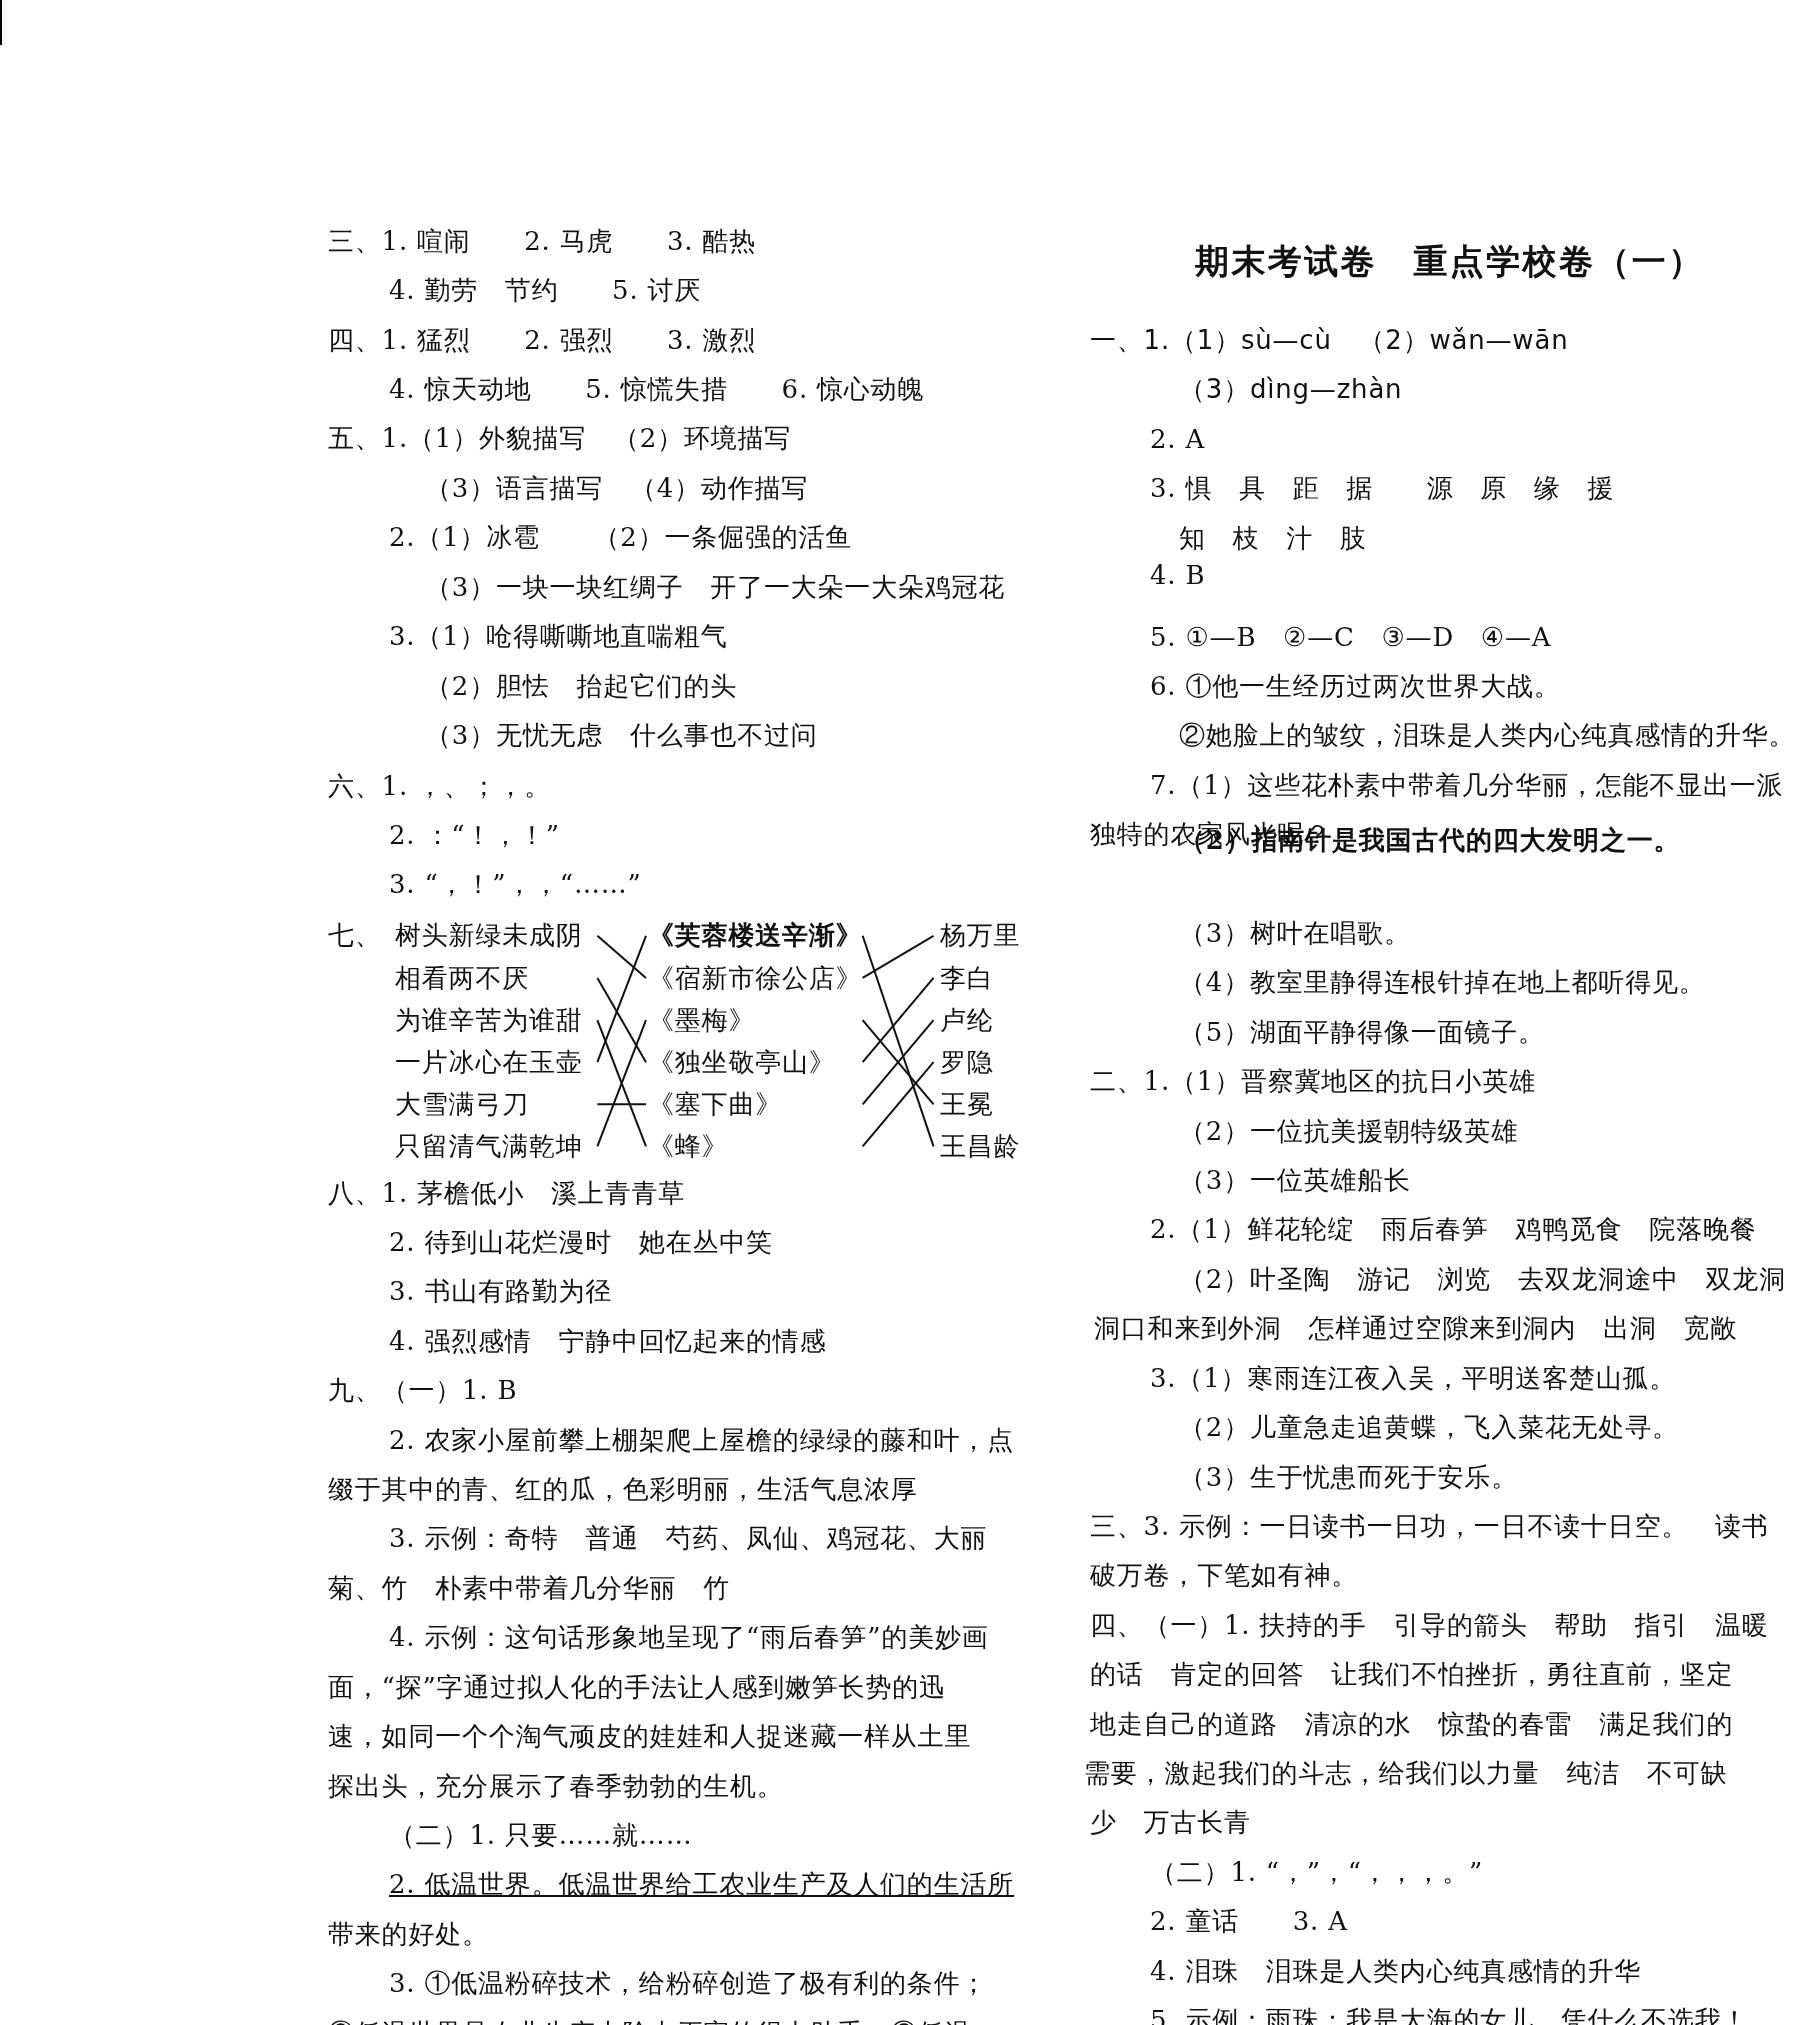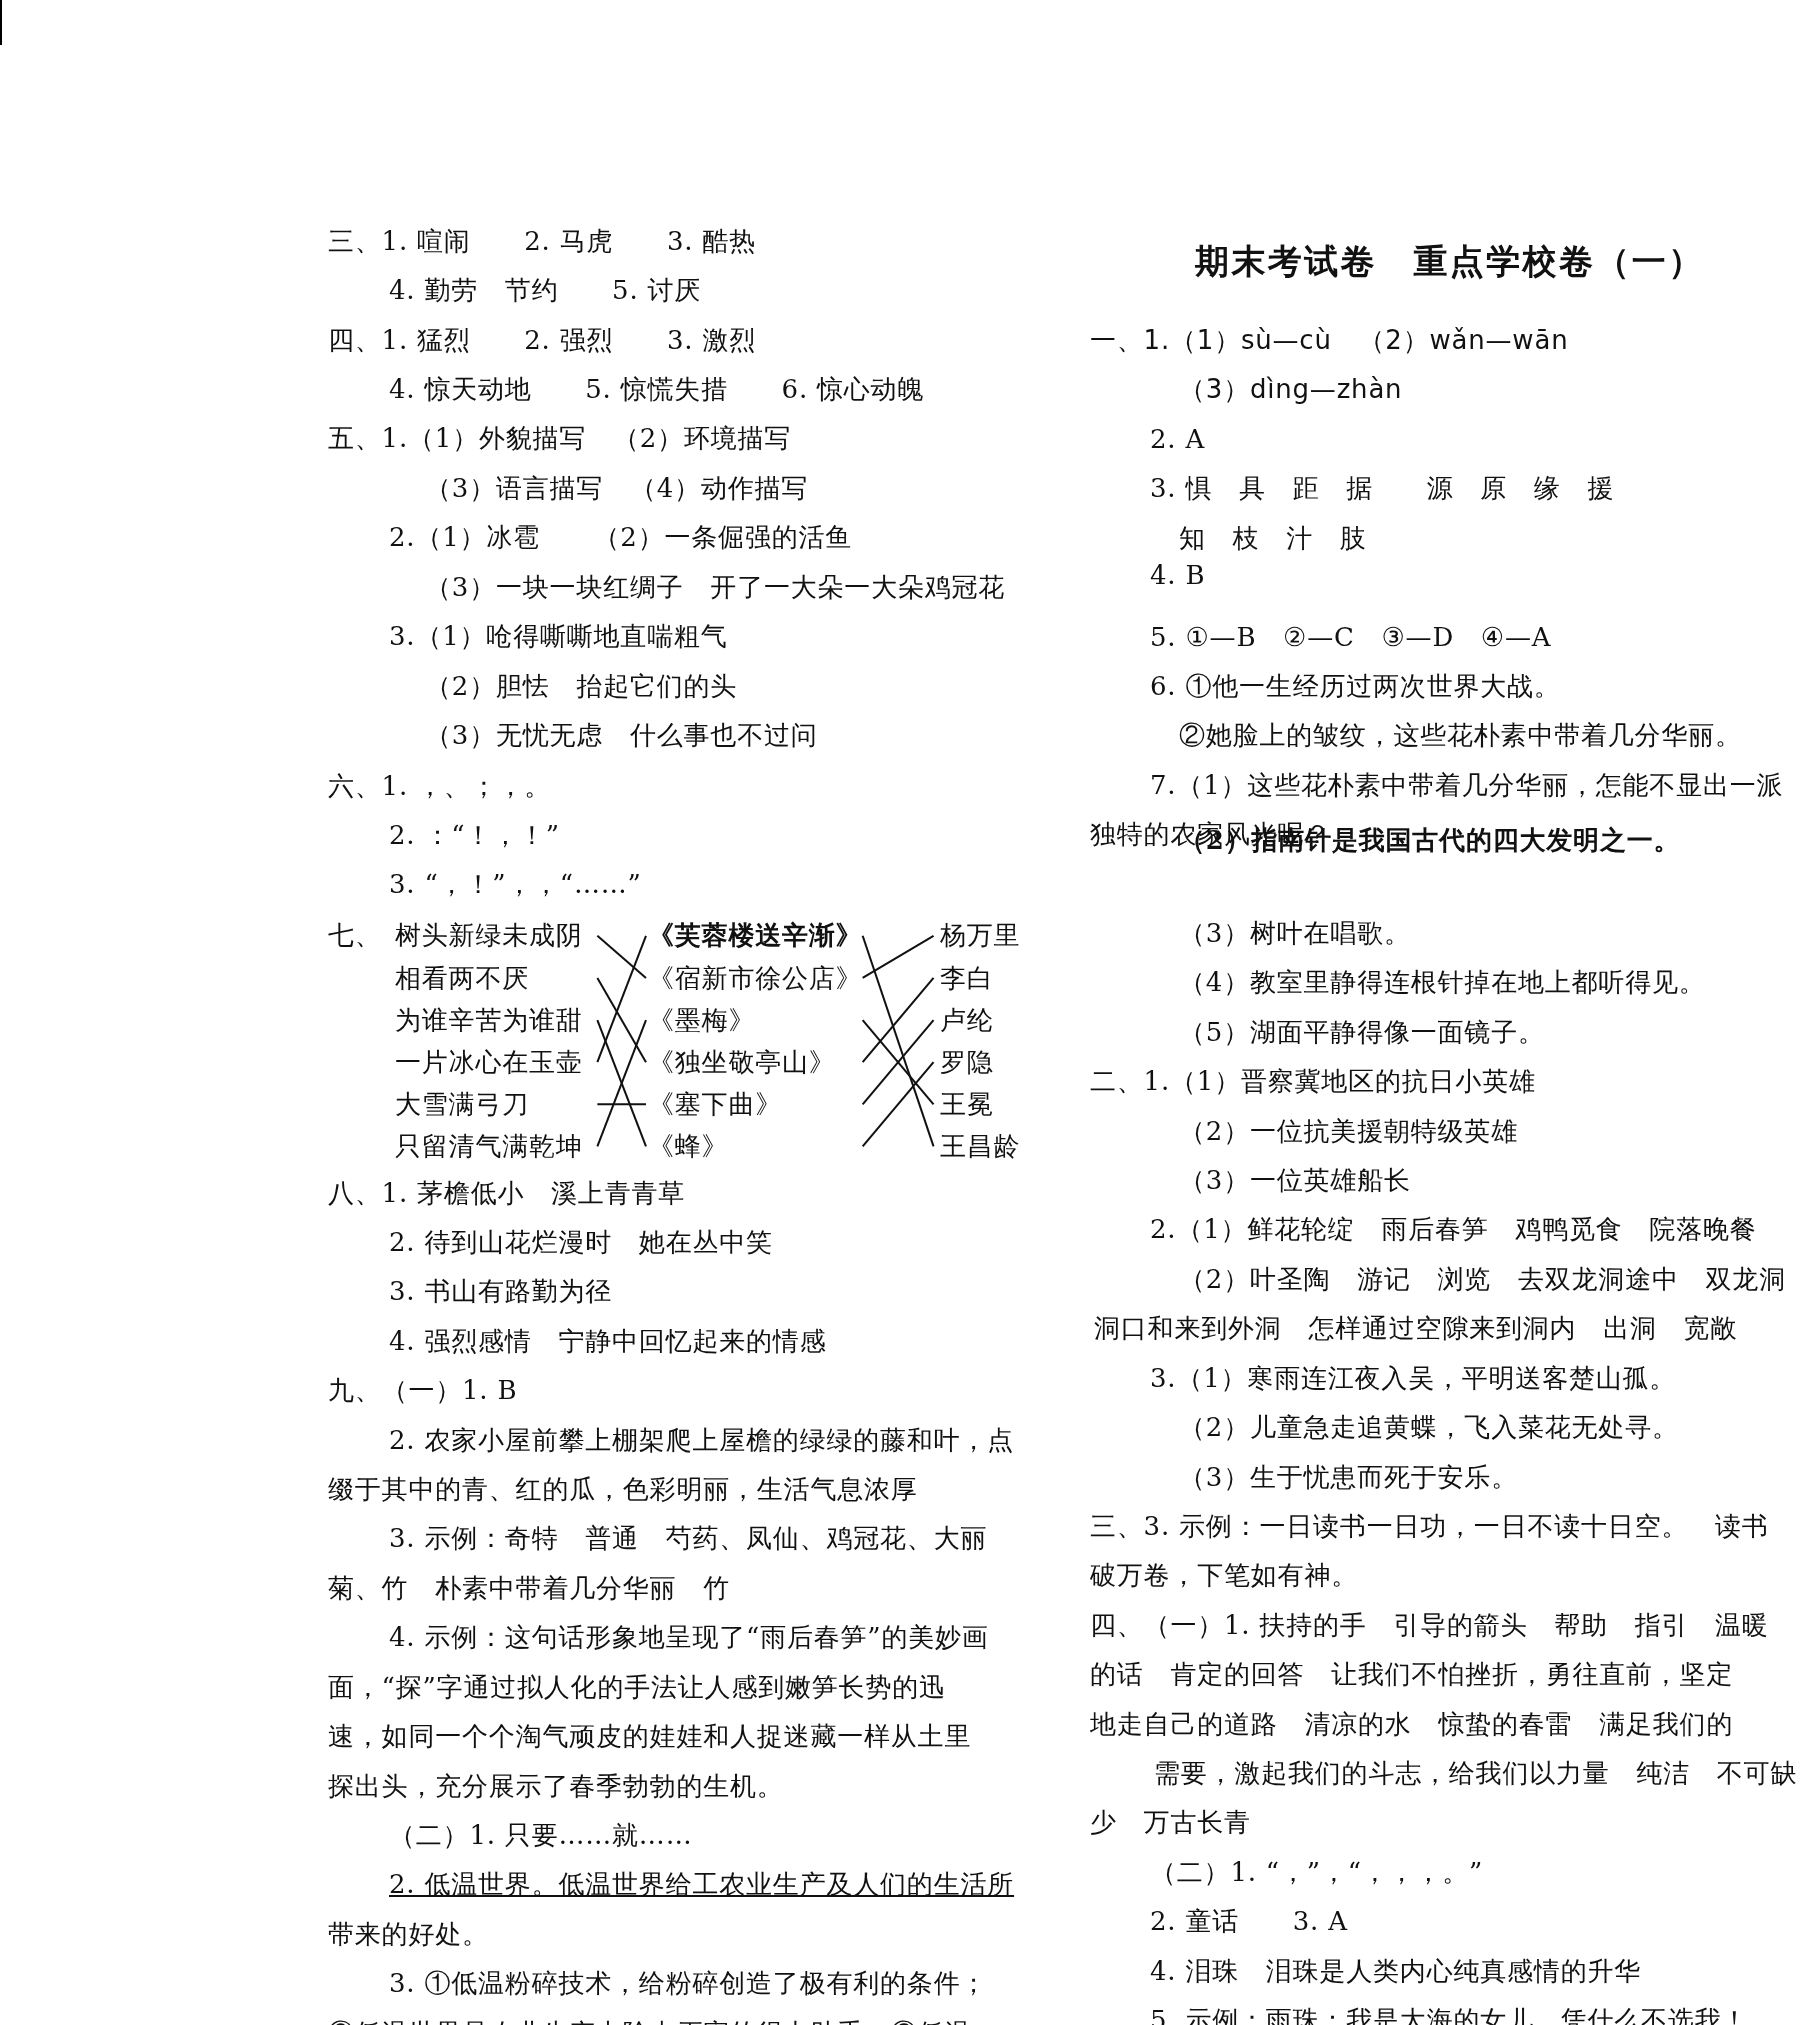--- a/index.html
+++ b/index.html
@@ -98,41 +98,41 @@
 
 <div id="right-col">
     <span class="line pinyin" style="left: 1090px; top: 324px;">一、1.（1）sù—cù　（2）wǎn—wān</span>
     <span class="line pinyin" style="left: 1179px; top: 373px;">（3）dìng—zhàn</span>
     <span class="line" style="left: 1150px; top: 423px;">2. A</span>
     <span class="line" style="left: 1150px; top: 472px;">3. 惧　具　距　据　　源　原　缘　援</span>
     <span class="line" style="left: 1179px; top: 522px;">知　枝　汁　肢</span>
     <span class="line" style="left: 1150px; top: 539px; margin-top: 20px;">4. B</span>
     <span class="line" style="left: 1150px; top: 621px;">5. ①—B　②—C　③—D　④—A</span>
     <span class="line" style="left: 1150px; top: 670px;">6. ①他一生经历过两次世界大战。</span>
-    <span class="line" style="left: 1179px; top: 719px;">②她脸上的皱纹，这些花朴素中带着几分华丽。</span>
+    <span class="line" style="left: 1179px; top: 719px;">②她脸上的皱纹，泪珠是人类内心纯真感情的升华。</span>
     <span class="line" style="left: 1150px; top: 769px;">7.（1）这些花朴素中带着几分华丽，怎能不显出一派</span>
     <span class="line" style="left: 1090px; top: 818px;">独特的农家风光呢？</span>
     <span class="line" style="left: 1179px; top: 824px; font-weight: bold;">（2）指南针是我国古代的四大发明之一。</span>
     <span class="line" style="left: 1179px; top: 917px;">（3）树叶在唱歌。</span>
     <span class="line" style="left: 1179px; top: 966px;">（4）教室里静得连根针掉在地上都听得见。</span>
     <span class="line" style="left: 1179px; top: 1016px;">（5）湖面平静得像一面镜子。</span>
     <span class="line" style="left: 1090px; top: 1065px;">二、1.（1）晋察冀地区的抗日小英雄</span>
     <span class="line" style="left: 1179px; top: 1115px;">（2）一位抗美援朝特级英雄</span>
     <span class="line" style="left: 1179px; top: 1164px;">（3）一位英雄船长</span>
     <span class="line" style="left: 1150px; top: 1213px;">2.（1）鲜花轮绽　雨后春笋　鸡鸭觅食　院落晚餐</span>
     <span class="line" style="left: 1179px; top: 1263px;">（2）叶圣陶　游记　浏览　去双龙洞途中　双龙洞</span>
     <span class="line" style="left: 1094px; top: 1312px;">洞口和来到外洞　怎样通过空隙来到洞内　出洞　宽敞</span>
     <span class="line" style="left: 1150px; top: 1362px;">3.（1）寒雨连江夜入吴，平明送客楚山孤。</span>
     <span class="line" style="left: 1179px; top: 1411px;">（2）儿童急走追黄蝶，飞入菜花无处寻。</span>
     <span class="line" style="left: 1179px; top: 1461px;">（3）生于忧患而死于安乐。</span>
     <span class="line" style="left: 1090px; top: 1510px;">三、3. 示例：一日读书一日功，一日不读十日空。　读书</span>
     <span class="line" style="left: 1090px; top: 1559px;">破万卷，下笔如有神。</span>
     <span class="line" style="left: 1090px; top: 1609px;">四、（一）1. 扶持的手　引导的箭头　帮助　指引　温暖</span>
     <span class="line" style="left: 1090px; top: 1658px;">的话　肯定的回答　让我们不怕挫折，勇往直前，坚定</span>
     <span class="line" style="left: 1090px; top: 1708px;">地走自己的道路　清凉的水　惊蛰的春雷　满足我们的</span>
-    <span class="line" style="left: 1154px; top: 1757px;">需要，激起我们的斗志，给我们以力量　纯洁　不可缺</span>
+    <span class="line" style="left: 1084px; top: 1757px;">需要，激起我们的斗志，给我们以力量　纯洁　不可缺</span>
     <span class="line" style="left: 1090px; top: 1806px;">少　万古长青</span>
     <span class="line" style="left: 1150px; top: 1856px;">（二）1. “，”，“，，，。”</span>
     <span class="line" style="left: 1150px; top: 1905px;">2. 童话　　3. A</span>
     <span class="line" style="left: 1150px; top: 1955px;">4. 泪珠　泪珠是人类内心纯真感情的升华</span>
     <span class="line" style="left: 1150px; top: 2004px;">5. 示例：雨珠：我是大海的女儿，凭什么不选我！</span>
   </div>
 
 
 </body></html>

